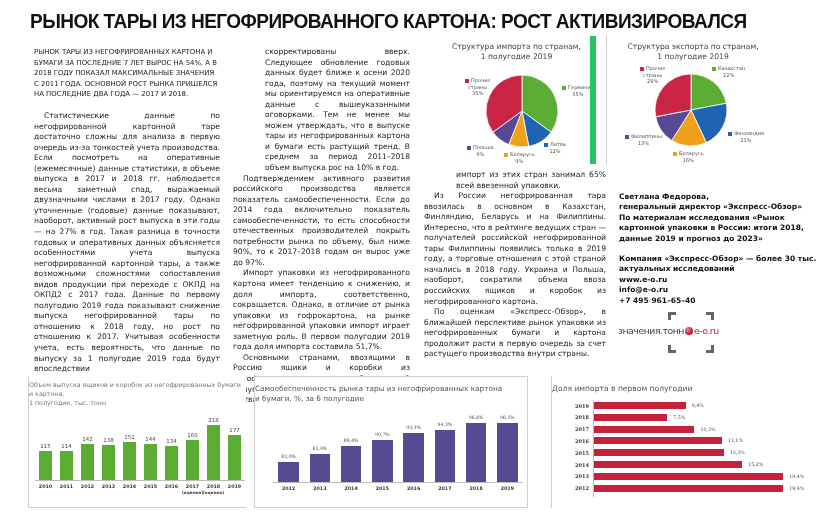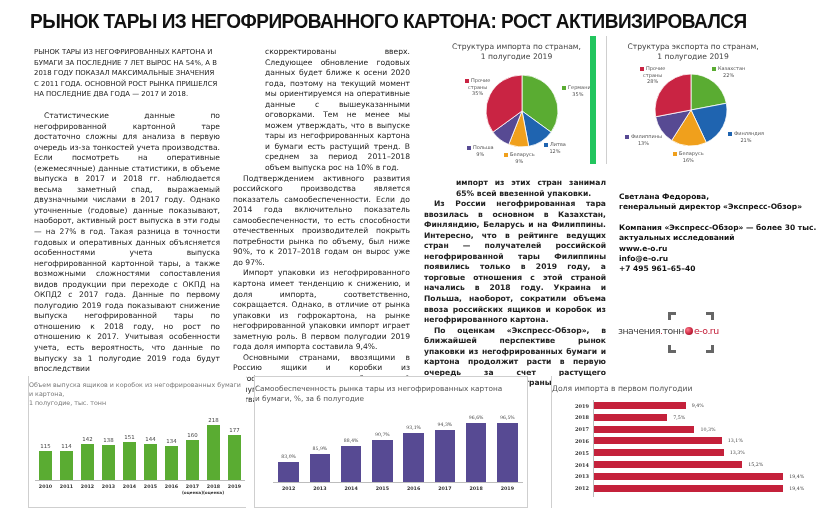--- a/index.html
+++ b/index.html
@@ -12,21 +12,21 @@
     font-size: 20.5px; letter-spacing: -0.6px; color: #111; white-space: nowrap;
     transform: scaleX(0.93); transform-origin: left top;
   }
 
   .col { position: absolute; font-family: "DejaVu Sans", sans-serif; font-size: 7.6px; line-height: 10.55px; color: #222; text-align: justify; }
   .col p { margin: 0; text-indent: 10px; }
   .col p.noind { text-indent: 0; margin-left: 32px; }
   .lead { font-family: "DejaVu Sans", sans-serif; font-size: 6.9px; line-height: 10.6px; text-transform: uppercase; color: #222; margin-bottom: 11px; text-align: left; }
   .col-a { left: 34px; top: 47px; width: 186px; }
   .col-b { left: 233px; top: 47px; width: 177px; }
-  .col-c { left: 424px; top: 178px; width: 182px; font-weight: bold; }
+  .col-c { left: 424px; top: 170px; width: 182px; }
 
   .pie-box { position: absolute; top: 36px; height: 128px; }
   .pie-box.import { left: 427px; width: 180px; border-right: 1px solid #cfcfcf; }
   .pie-box.export { left: 590px; width: 200px; border-left: 6px solid #22c55e; }
   .pie-title { position: absolute; left: 0; right: 0; top: 6px; text-align: center; font-size: 7.6px; line-height: 10px; color: #444; font-family: "DejaVu Sans", sans-serif; }
   .pie-svg { position: absolute; }
   .plabel { position: absolute; font-size: 5px; line-height: 6.5px; color: #555; font-family: "DejaVu Sans", sans-serif; text-align: center; white-space: nowrap; }
   .plabel .sw { display: inline-block; width: 4px; height: 4px; margin-right: 2px; vertical-align: middle; }
 
   .author { position: absolute; left: 619px; top: 173px; width: 205px; font-family: "DejaVu Sans", sans-serif; font-weight: bold; font-size: 7.5px; line-height: 10.4px; color: #111; margin-top: 19px; }
@@ -62,21 +62,21 @@
 <div class="title">РЫНОК ТАРЫ ИЗ НЕГОФРИРОВАННОГО КАРТОНА: РОСТ АКТИВИЗИРОВАЛСЯ</div>
 
 <div class="col col-a">
   <div class="lead">Рынок тары из негофрированных картона и бумаги за последние 7 лет вырос на 54%, а в 2018 году показал максимальные значения с 2011 года. Основной рост рынка пришелся на последние два года — 2017 и 2018.</div>
   <p>Статистические данные по негофрированной картонной таре достаточно сложны для анализа в первую очередь из-за тонкостей учета производства. Если посмотреть на оперативные (ежемесячные) данные статистики, в объеме выпуска в 2017 и 2018 гг. наблюдается весьма заметный спад, выражаемый двузначными числами в 2017 году. Однако уточненные (годовые) данные показывают, наоборот, активный рост выпуска в эти годы — на 27% в год. Такая разница в точности годовых и оперативных данных объясняется особенностями учета выпуска негофрированной картонной тары, а также возможными сложностями сопоставления видов продукции при переходе с ОКПД на ОКПД2 с 2017 года. Данные по первому полугодию 2019 года показывают снижение выпуска негофрированной тары по отношению к 2018 году, но рост по отношению к 2017. Учитывая особенности учета, есть вероятность, что данные по выпуску за 1 полугодие 2019 года будут впоследствии</p>
 </div>
 
 <div class="col col-b">
   <p class="noind">скорректированы вверх. Следующее обновление годовых данных будет ближе к осени 2020 года, поэтому на текущий момент мы ориентируемся на оперативные данные с вышеуказанными оговорками. Тем не менее мы можем утверждать, что в выпуске тары из негофрированных картона и бумаги есть растущий тренд. В среднем за период 2011–2018 объем выпуска рос на 10% в год.</p>
   <p>Подтверждением активного развития российского производства является показатель самообеспеченности. Если до 2014 года включительно показатель самообеспеченности, то есть способности отечественных производителей покрыть потребности рынка по объему, был ниже 90%, то к 2017–2018 годам он вырос уже до 97%.</p>
-  <p>Импорт упаковки из негофрированного картона имеет тенденцию к снижению, и доля импорта, соответственно, сокращается. Однако, в отличие от рынка упаковки из гофрокартона, на рынке негофрированной упаковки импорт играет заметную роль. В первом полугодии 2019 года доля импорта составила 9,4%.</p>
+  <p>Импорт упаковки из негофрированного картона имеет тенденцию к снижению, и доля импорта, соответственно, сокращается. Однако, в отличие от рынка упаковки из гофрокартона, на рынке негофрированной упаковки импорт играет заметную роль. В первом полугодии 2019 года доля импорта составила 51,7%.</p>
   <p>Основными странами, ввозящими в Россию ящики и коробки из негофированных картона и бумаги в 1 полугодии 2019 года, стали Германия, Литва, Беларусь и Польша. Суммарно</p>
 </div>
 
 <div class="col col-c">
   <p class="noind">импорт из этих стран занимал 65% всей ввезенной упаковки.</p>
   <p>Из России негофрированная тара ввозилась в основном в Казахстан, Финляндию, Беларусь и на Филиппины. Интересно, что в рейтинге ведущих стран — получателей российской негофрированной тары Филиппины появились только в 2019 году, а торговые отношения с этой страной начались в 2018 году. Украина и Польша, наоборот, сократили объема ввоза российских ящиков и коробок из негофрированного картона.</p>
   <p>По оценкам «Экспресс-Обзор», в ближайшей перспективе рынок упаковки из негофрированных бумаги и картона продолжит расти в первую очередь за счет растущего производства внутри страны.</p>
 </div>
 
 <div class="pie-box import">
@@ -109,20 +109,21 @@
   <div class="plabel" style="left:116px;top:29px"><span class="sw" style="background:#5aac32"></span><span>Казахстан</span><br><span>22%</span></div>
   <div class="plabel" style="left:132px;top:94px"><span class="sw" style="background:#1f64b0"></span><span>Финляндия</span><br><span>21%</span></div>
   <div class="plabel" style="left:77px;top:114px"><span class="sw" style="background:#f0a01c"></span><span>Беларусь</span><br><span>16%</span></div>
   <div class="plabel" style="left:29px;top:97px"><span class="sw" style="background:#574a93"></span><span>Филиппины</span><br><span>13%</span></div>
   <div class="plabel" style="left:44px;top:29px"><span class="sw" style="background:#c92443"></span><span>Прочие</span><br><span>страны</span><br><span>28%</span></div>
 </div>
 
 <div class="author">
   <div>Светлана Федорова,</div>
   <div>генеральный директор «Экспресс-Обзор»</div>
+  <div>По материалам исследования «Рынок картонной упаковки в России: итоги 2018, данные 2019 и прогноз до 2023»</div>
   <div class="gap"></div>
   <div>Компания «Экспресс-Обзор» — более 30 тыс. актуальных исследований</div>
   <div>www.e-o.ru</div>
   <div>info@e-o.ru</div>
   <div>+7 495 961–65–40</div>
 </div>
 
 <div class="logo">
   <div class="corner" style="left:50px;top:0;border-width:3px 0 0 3px"></div>
   <div class="corner" style="left:88px;top:0;border-width:3px 3px 0 0"></div>

